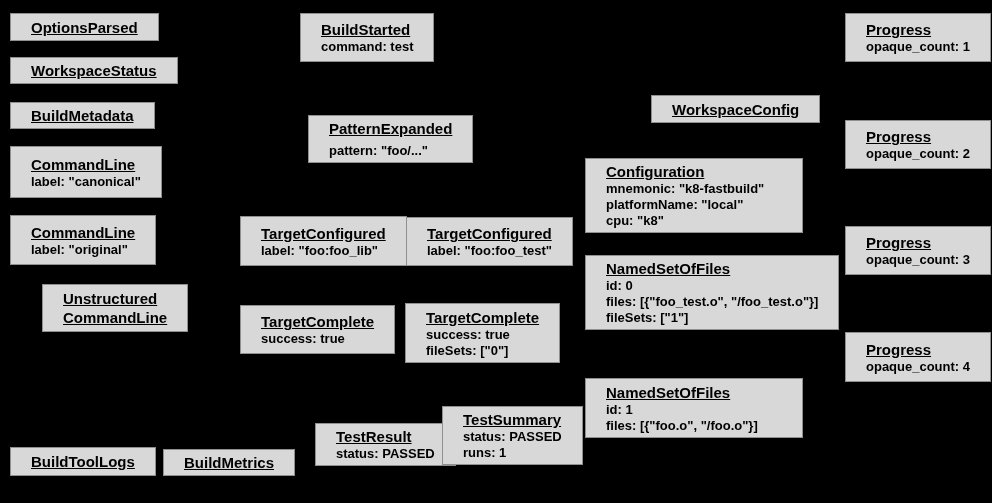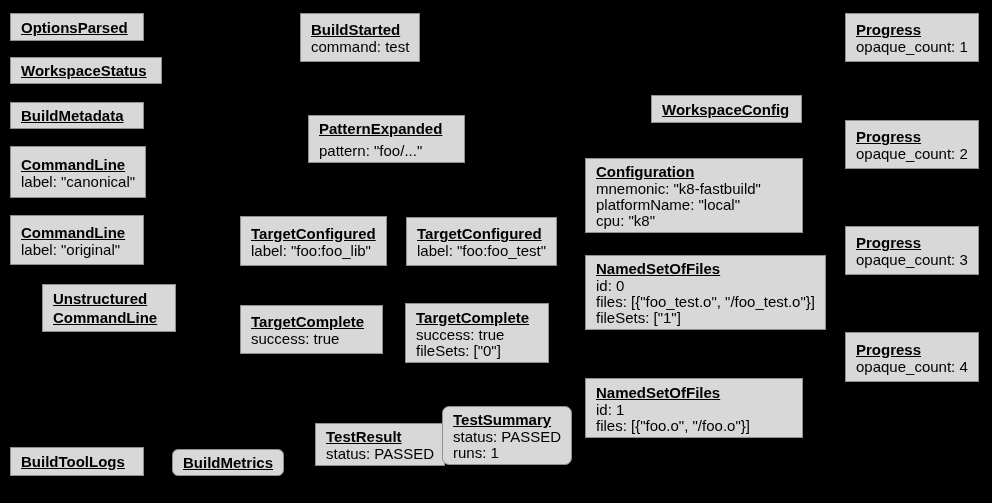--- a/index.html
+++ b/index.html
@@ -14,35 +14,35 @@
     background: var(--canvas-bg, #000000);
     overflow: hidden;
     font-family: "Liberation Sans", sans-serif;
   }
   .node {
     position: absolute;
     box-sizing: border-box;
     background: var(--node-fill, #d8d8d8);
     border: 1px solid var(--node-border, #8f8f8f);
     color: var(--text-color, #000000);
-    padding: 3px 10px;
+    padding: 3px 20px;
     display: flex;
     flex-direction: column;
     justify-content: center;
   }
   .title {
     font-size: 15px;
     font-weight: bold;
     line-height: 19px;
     text-decoration: underline;
     white-space: nowrap;
   }
   .field {
-    font-size: 15px;
-    font-weight: normal;
+    font-size: 13px;
+    font-weight: bold;
     line-height: 16px;
     white-space: nowrap;
   }
 </style>
 </head>
 <body>
 
 <div id="canvas">
     <div class="node" style="left: 10px; top: 13px; min-width: 134px; min-height: 28px;">
       <div class="title">OptionsParsed</div>
@@ -61,21 +61,21 @@
       <div class="title">CommandLine</div>
       <div class="field">label: "original"</div>
     </div>
     <div class="node" style="left: 10px; top: 284px; min-width: 134px; min-height: 48px; margin-left: 32px;">
       <div class="title">Unstructured</div>
       <div class="title">CommandLine</div>
     </div>
     <div class="node" style="left: 10px; top: 447px; min-width: 134px; min-height: 29px;">
       <div class="title">BuildToolLogs</div>
     </div>
-    <div class="node" style="left: 172px; top: 449px; min-width: 106px; min-height: 27px; border-radius: 6px;">
+    <div class="node" style="left: 163px; top: 449px; min-width: 106px; min-height: 27px;">
       <div class="title">BuildMetrics</div>
     </div>
     <div class="node" style="left: 300px; top: 13px; min-width: 106px; min-height: 49px;">
       <div class="title">BuildStarted</div>
       <div class="field">command: test</div>
     </div>
     <div class="node" style="left: 308px; top: 115px; min-width: 157px; min-height: 48px; justify-content: space-between;">
       <div class="title">PatternExpanded</div>
       <div class="field">pattern: "foo/..."</div>
     </div>
@@ -93,21 +93,21 @@
     </div>
     <div class="node" style="left: 405px; top: 303px; min-width: 144px; min-height: 60px;">
       <div class="title">TargetComplete</div>
       <div class="field">success: true</div>
       <div class="field">fileSets: ["0"]</div>
     </div>
     <div class="node" style="left: 315px; top: 423px; min-width: 115px; min-height: 40px;">
       <div class="title">TestResult</div>
       <div class="field">status: PASSED</div>
     </div>
-    <div class="node" style="left: 442px; top: 406px; min-width: 113px; min-height: 57px; border-radius: 7px;">
+    <div class="node" style="left: 442px; top: 406px; min-width: 113px; min-height: 57px;">
       <div class="title">TestSummary</div>
       <div class="field">status: PASSED</div>
       <div class="field">runs: 1</div>
     </div>
     <div class="node" style="left: 651px; top: 75px; min-width: 151px; min-height: 28px; margin-top: 20px;">
       <div class="title">WorkspaceConfig</div>
     </div>
     <div class="node" style="left: 585px; top: 158px; min-width: 218px; min-height: 74px;">
       <div class="title">Configuration</div>
       <div class="field">mnemonic: "k8-fastbuild"</div>

